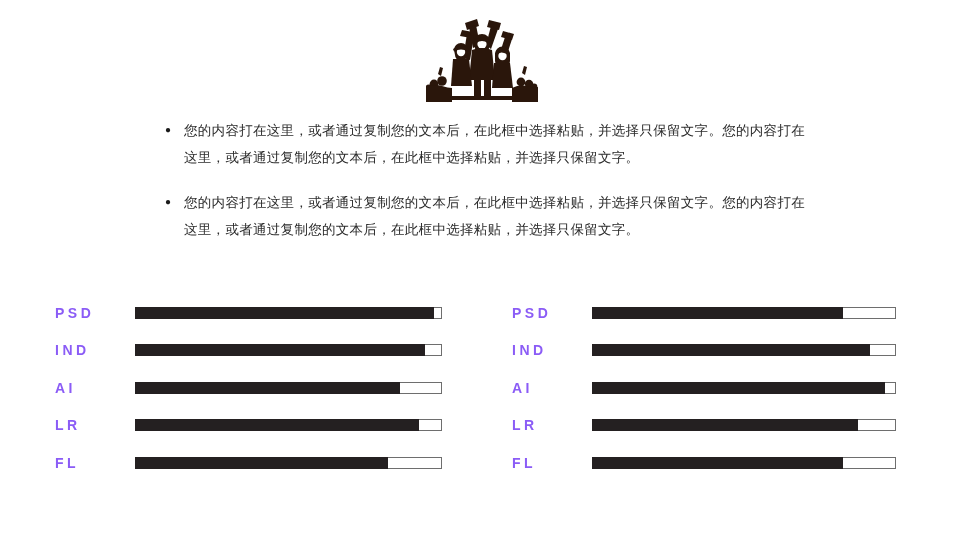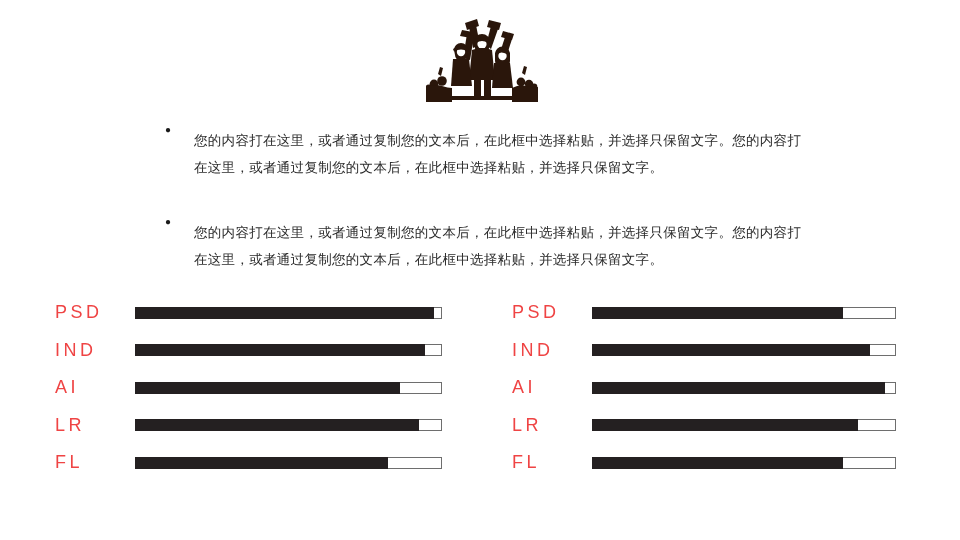--- a/index.html
+++ b/index.html
@@ -12,35 +12,35 @@
   
   .illustration{position:absolute;left:426px;top:18px;width:112px;height:84px;}
 
   
   .bullets{position:absolute;left:165px;top:116px;width:648px;}
   .bullet-item{display:flex;align-items:flex-start;margin-bottom:16px;}
   .bullet-dot{
     flex:0 0 18px;font-size:10px;line-height:27px;color:#1a1a1a;
   }
   .bullet-text{
-    margin:11px;font-size:13.5px;line-height:27px;color:#2b2b2b;
+    margin:1px;font-size:13.5px;line-height:27px;color:#2b2b2b;
     letter-spacing:0.3px;
   }
 
   
   .charts{
     position:absolute;left:55px;top:294px;width:841px;
     display:flex;gap:70px;
   }
   .chart-col{display:flex;flex-direction:column;}
   .chart-col.left{width:387px;}
   .chart-col.right{width:384px;}
   .bar-row{display:flex;align-items:center;height:37.5px;}
   .bar-label{
-    flex:0 0 80px;font-size:18px;font-weight:normal;color:#ef4444;
+    flex:0 0 80px;font-size:14px;font-weight:bold;color:#8b5cf6;
     letter-spacing:3.5px;
   }
   .bar-track{
     flex:1;height:12px;background:#ffffff;border:1px solid #6e6e6e;
     position:relative;box-sizing:border-box;
   }
   .bar-fill{
     position:absolute;left:-1px;top:-1px;height:12px;
     background:#242021;
   }

